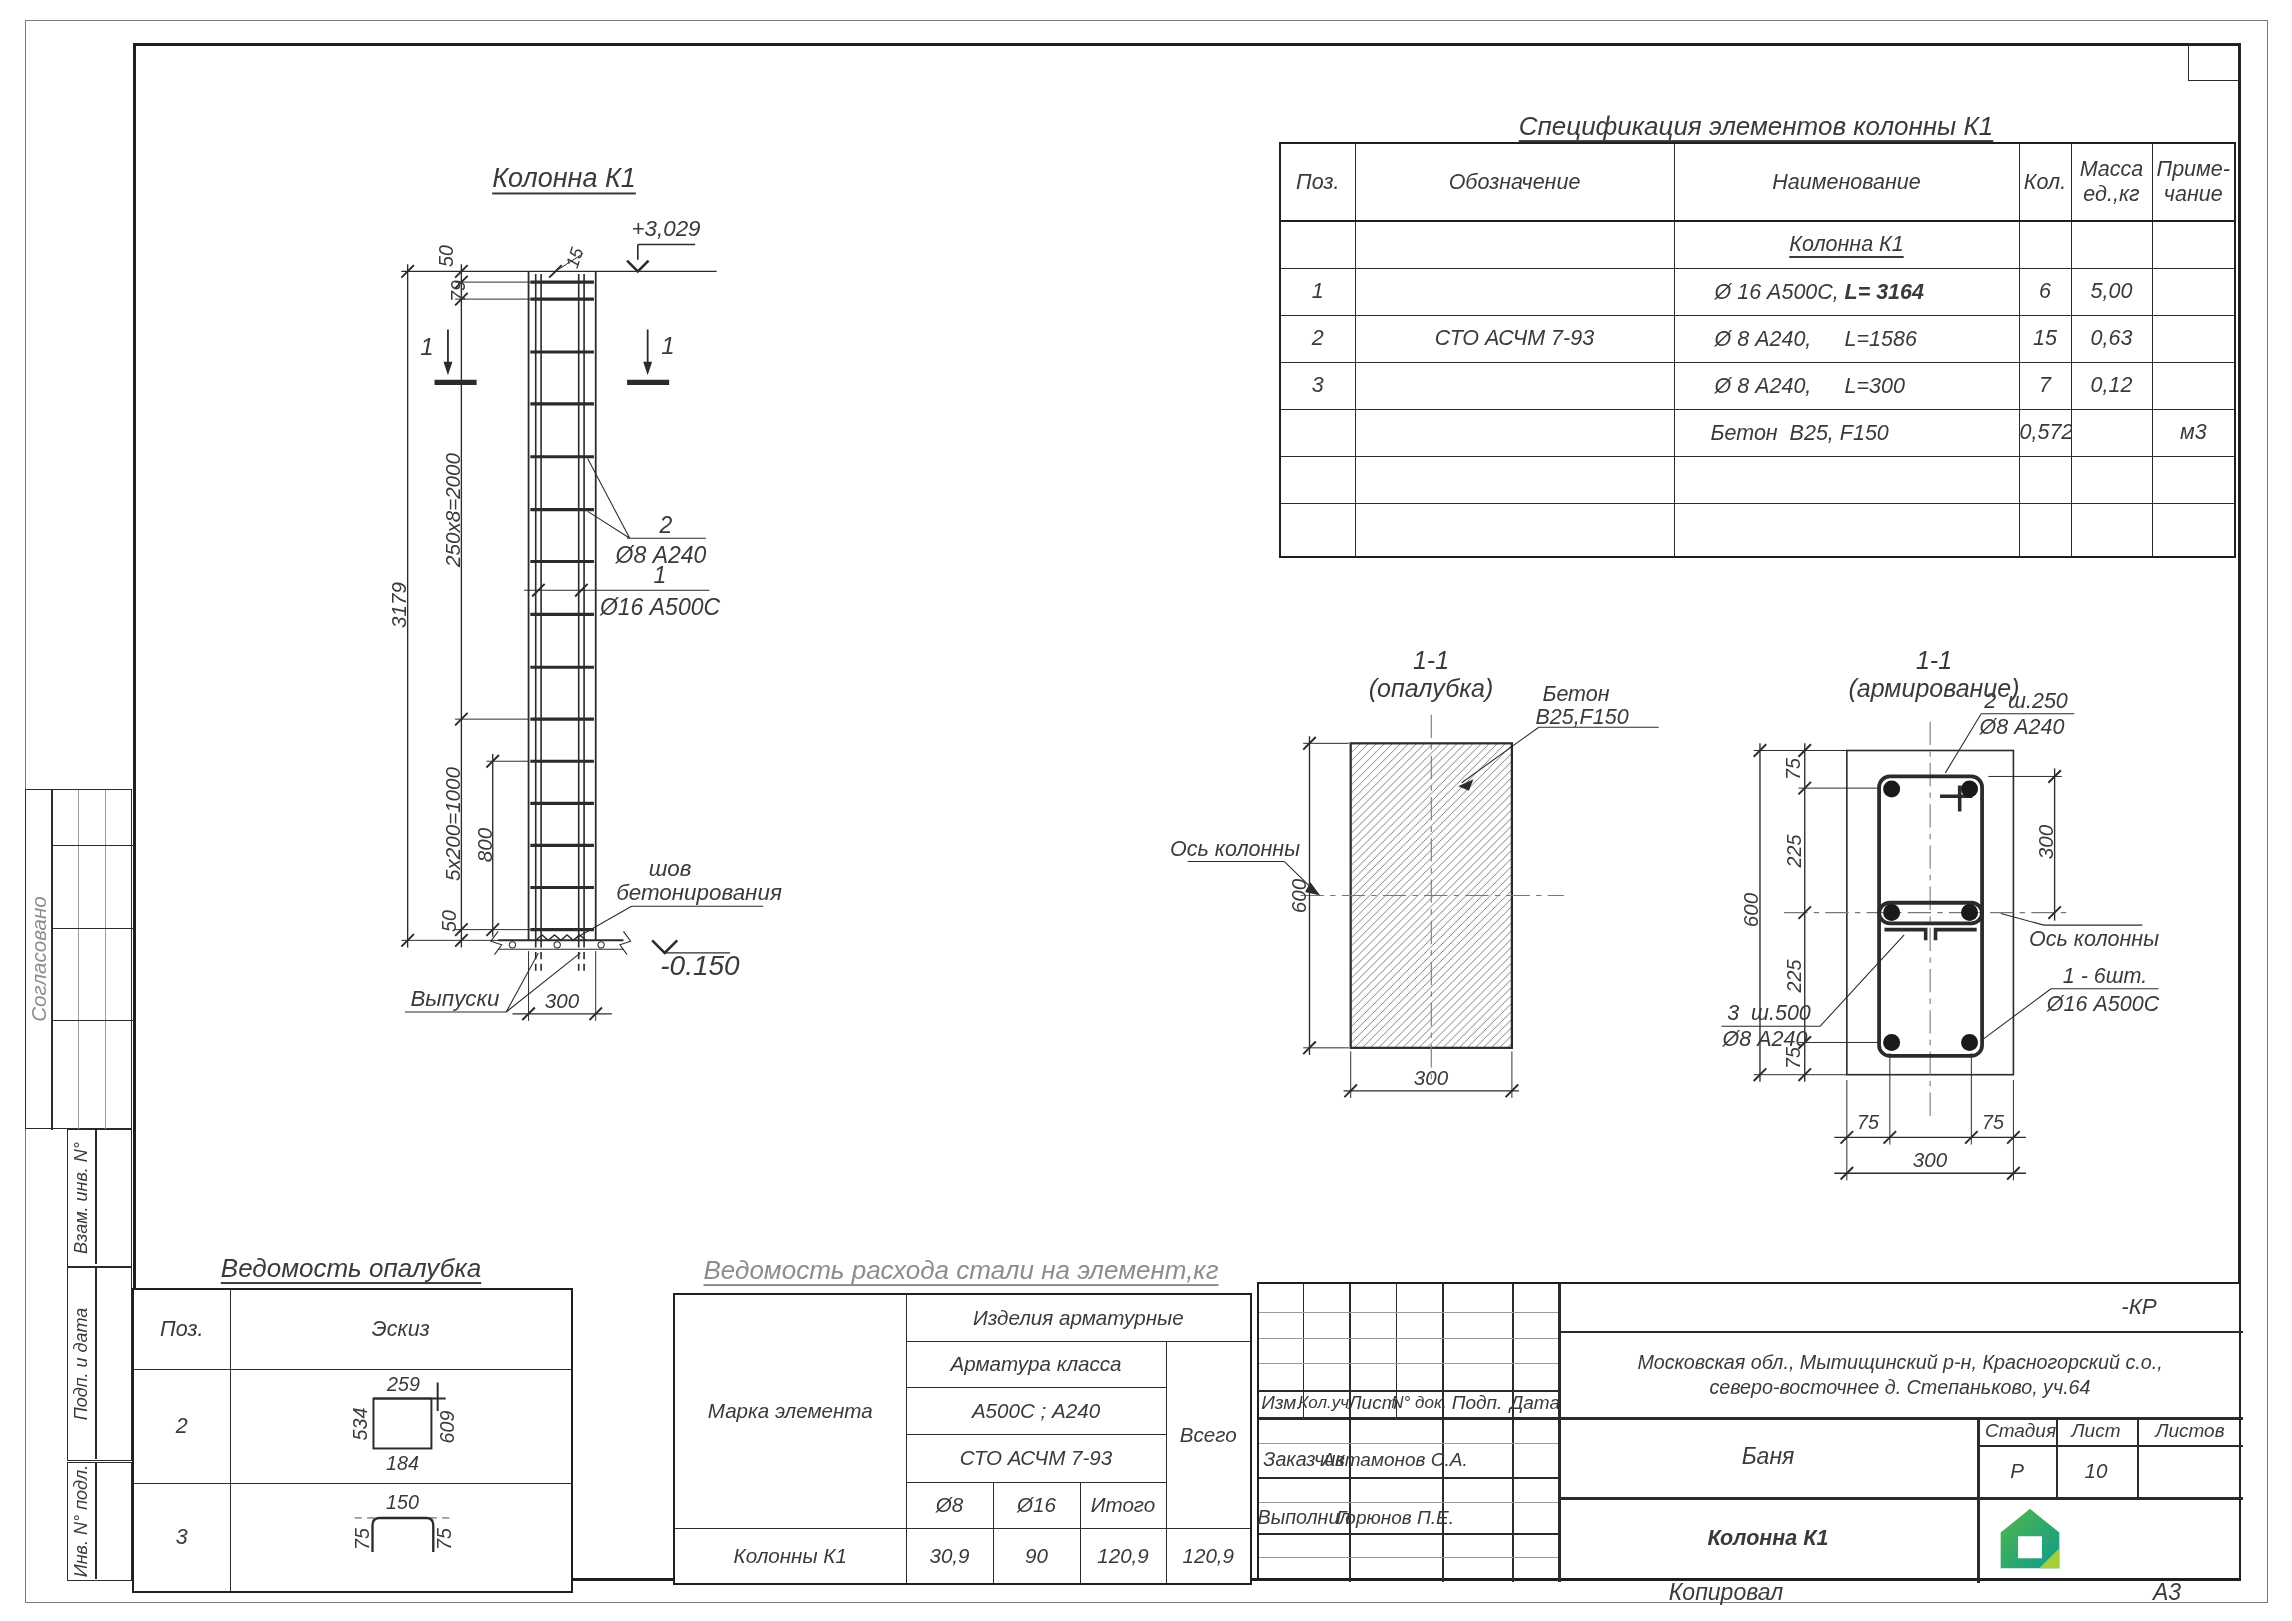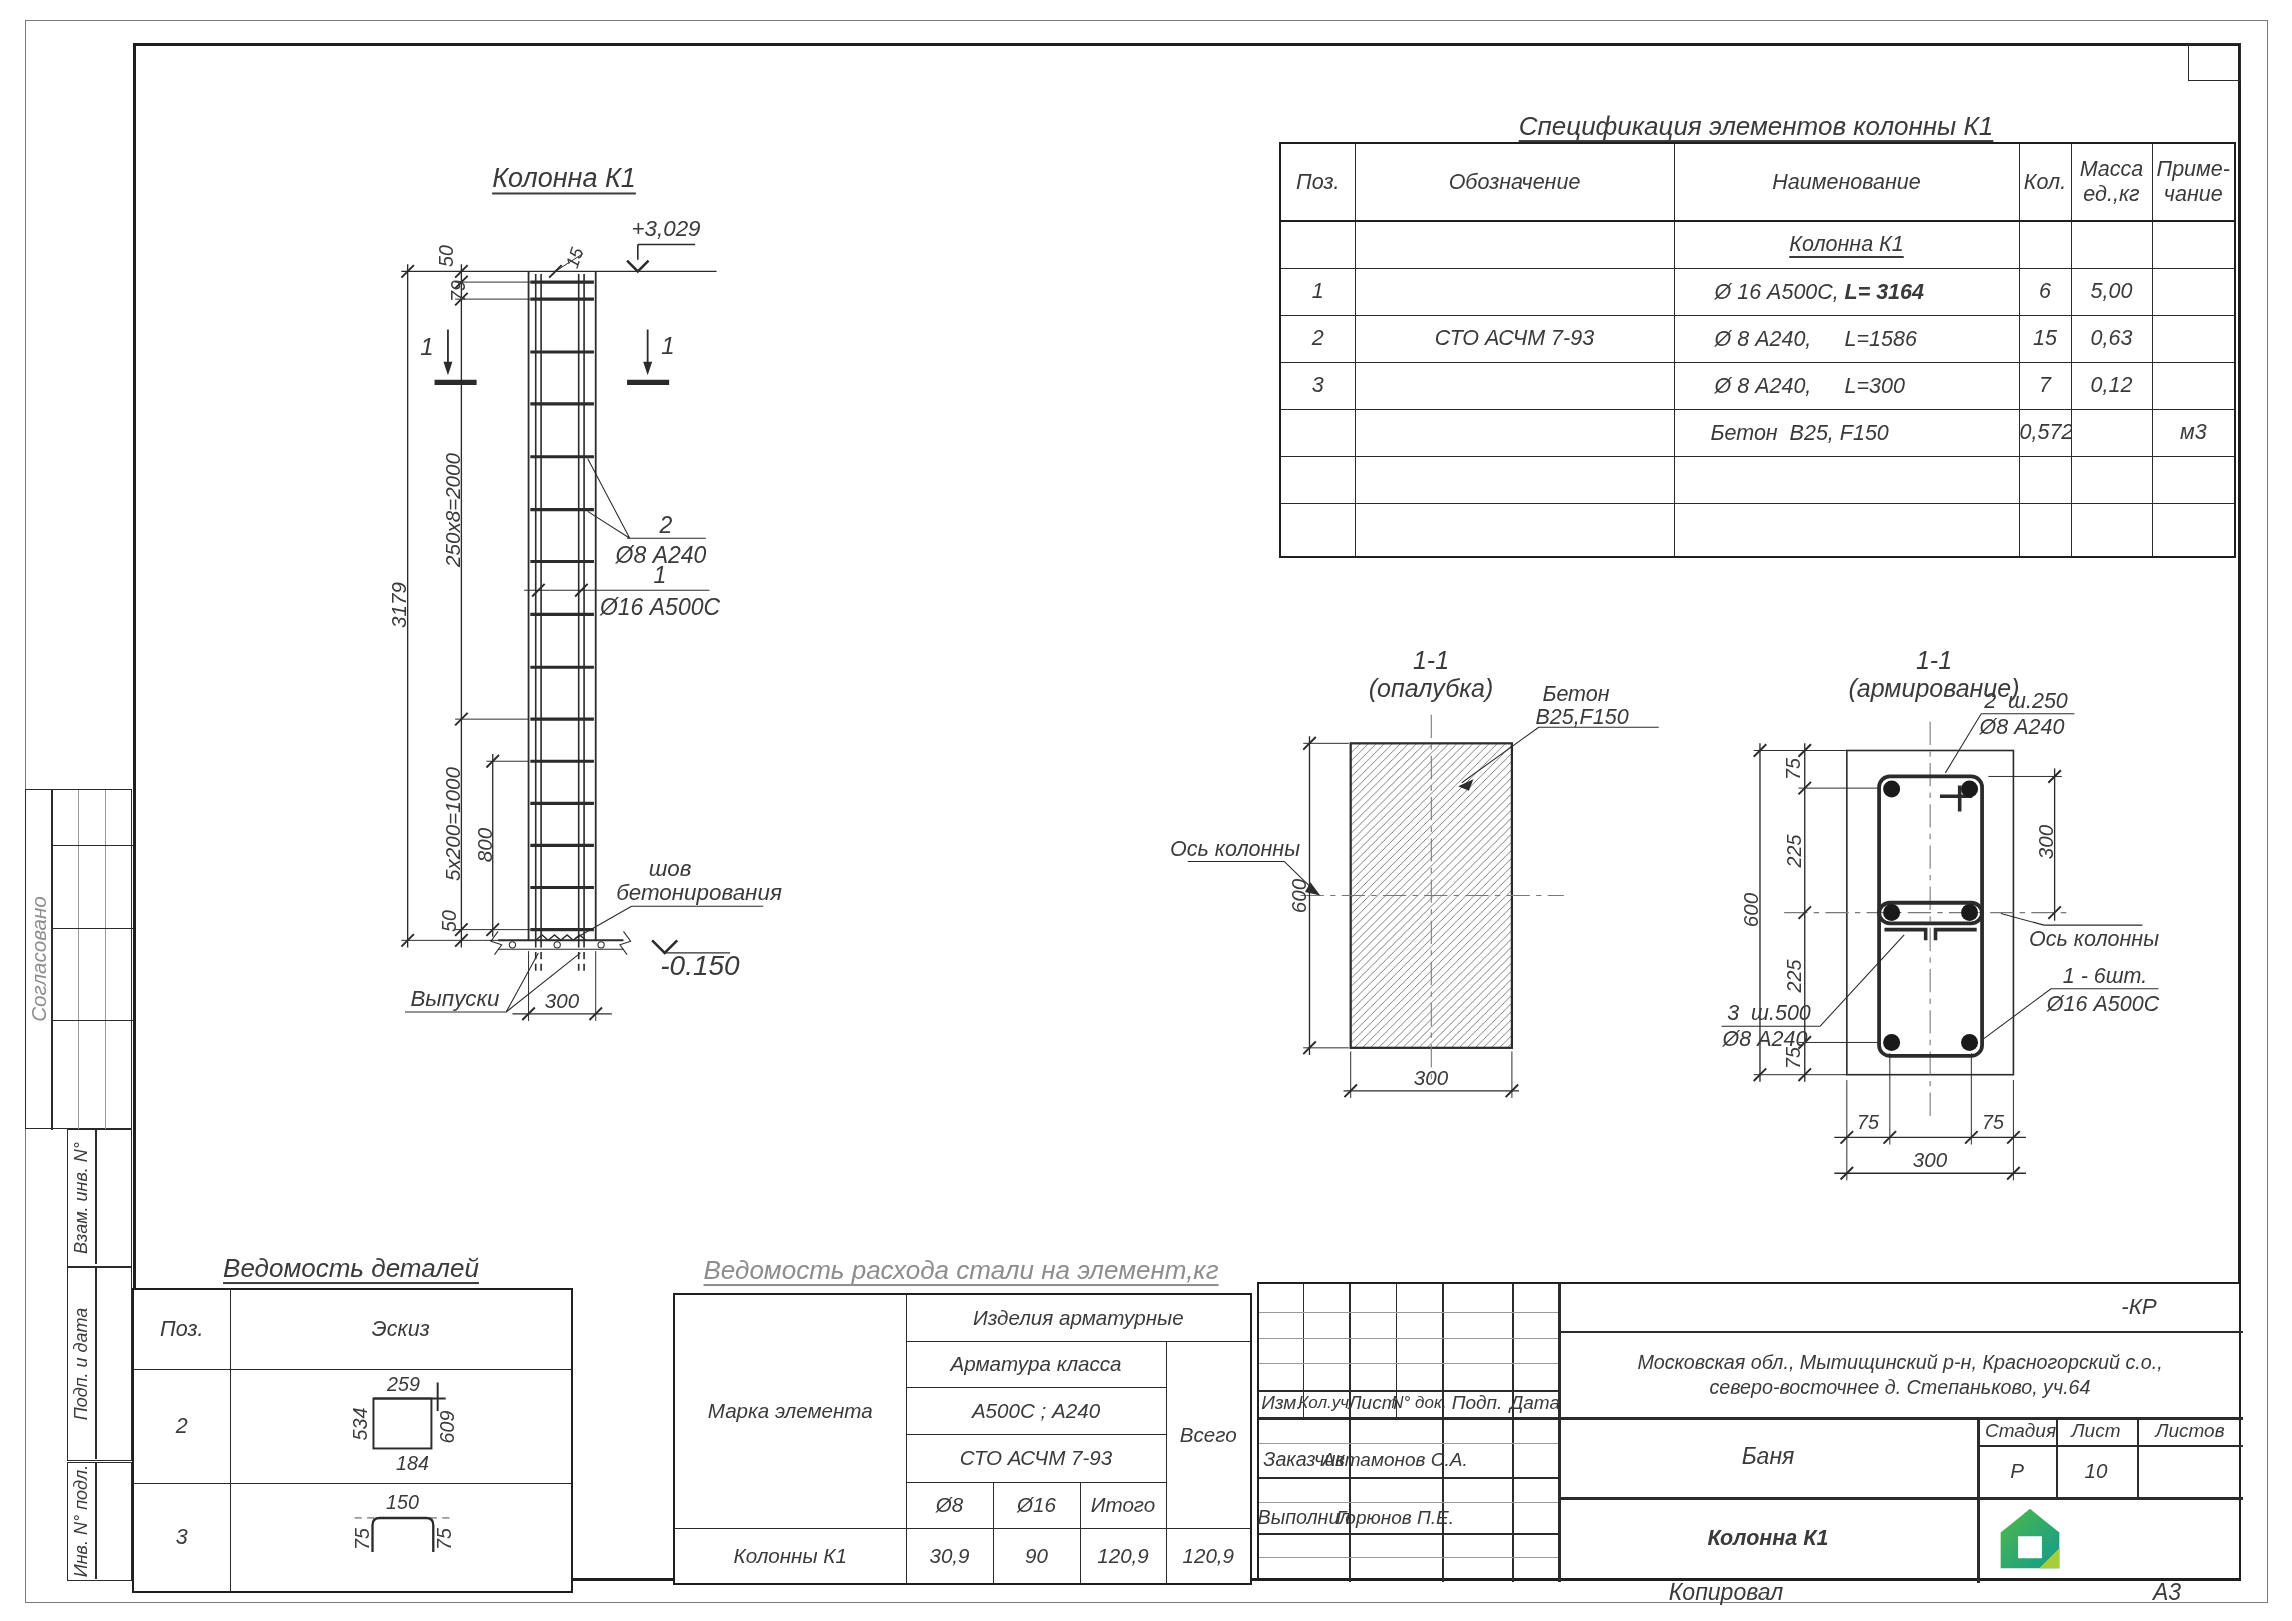--- a/index.html
+++ b/index.html
@@ -326,21 +326,21 @@
           <td></td>
           <td></td>
           <td></td>
           <td></td>
           <td></td>
           <td></td>
         </tr>
   </tbody>
     </table>
 
-  <span class="lbl und" style="left:351px;top:1269px;font-size:26px;">Ведомость деталей</span>
+  <span class="lbl und" style="left:351px;top:1269px;font-size:26px;">Ведомость опалубка</span>
   <table class="sheet-table details">
     <colgroup>
         <col style="width:97px">
         <col style="width:342px">
       </colgroup>
     <tbody>
         <tr style="height:80px;">
       <td>Поз.</td>
       <td>Эскиз</td>
     </tr>
@@ -351,21 +351,21 @@
           <svg width="342" height="107" viewBox="0 0 382 120">
             <g stroke="#2b2b2b" fill="none" stroke-width="2.2">
               <rect x="159" y="32" width="65" height="56"></rect>
               <path d="M159 32 H240"></path>
               <path d="M231 14 V46"></path>
             </g>
           </svg>
           <span class="sk-lbl" style="left:173px;top:14.3px;">259</span>
           <span class="sk-lbl sk-rot" style="left:129px;top:54px;">534</span>
           <span class="sk-lbl sk-rot" style="left:216px;top:57px;">609</span>
-          <span class="sk-lbl" style="left:172px;top:93px;margin-left:10px;">184</span>
+          <span class="sk-lbl" style="left:172px;top:93px;">184</span>
         </div>
       </td>
     </tr>
     <tr style="height:101px;">
       <td>3</td>
       <td>
         <div class="sketch">
           <svg width="342" height="101" viewBox="0 0 382 113">
             <g stroke="#2b2b2b" fill="none">
               <path d="M138 38 H248" stroke="#9a9a9a" stroke-width="2" stroke-dasharray="8 6"></path>

